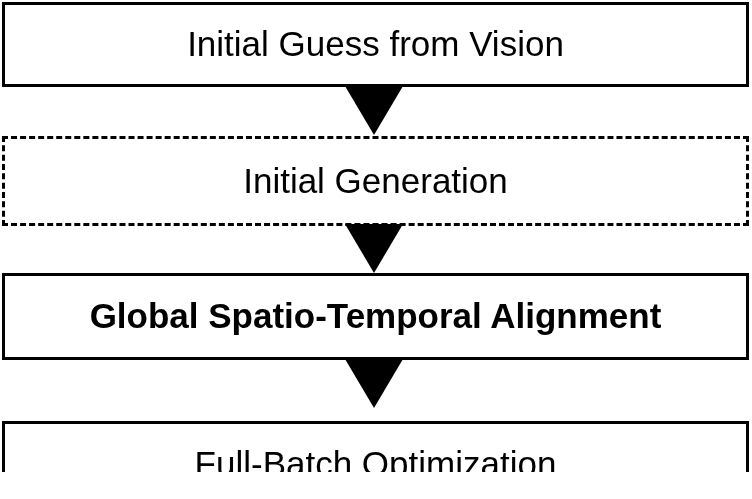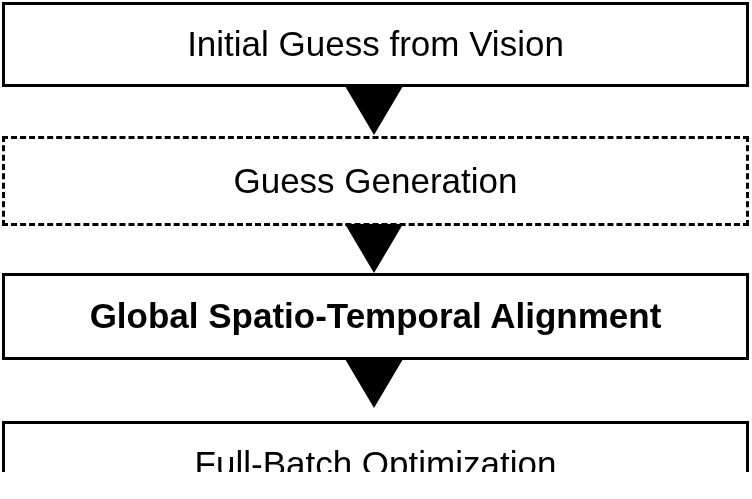--- a/index.html
+++ b/index.html
@@ -61,21 +61,21 @@
     <span class="label">Initial Guess from Vision</span>
   </div>
 
   <div class="arrow arrow-0">
     <svg viewBox="0 0 58 49" xmlns="http://www.w3.org/2000/svg">
       <polygon points="0,0 58,0 29,49" fill="#000000"></polygon>
     </svg>
   </div>
 
   <div class="box step-1 dashed">
-    <span class="label">Guess Generation</span>
+    <span class="label">Initial Generation</span>
   </div>
 
   <div class="arrow arrow-1">
     <svg viewBox="0 0 58 49" xmlns="http://www.w3.org/2000/svg">
       <polygon points="0,0 58,0 29,49" fill="#000000"></polygon>
     </svg>
   </div>
 
   <div class="box step-2">
     <span class="label">Global Spatio-Temporal Alignment</span>

